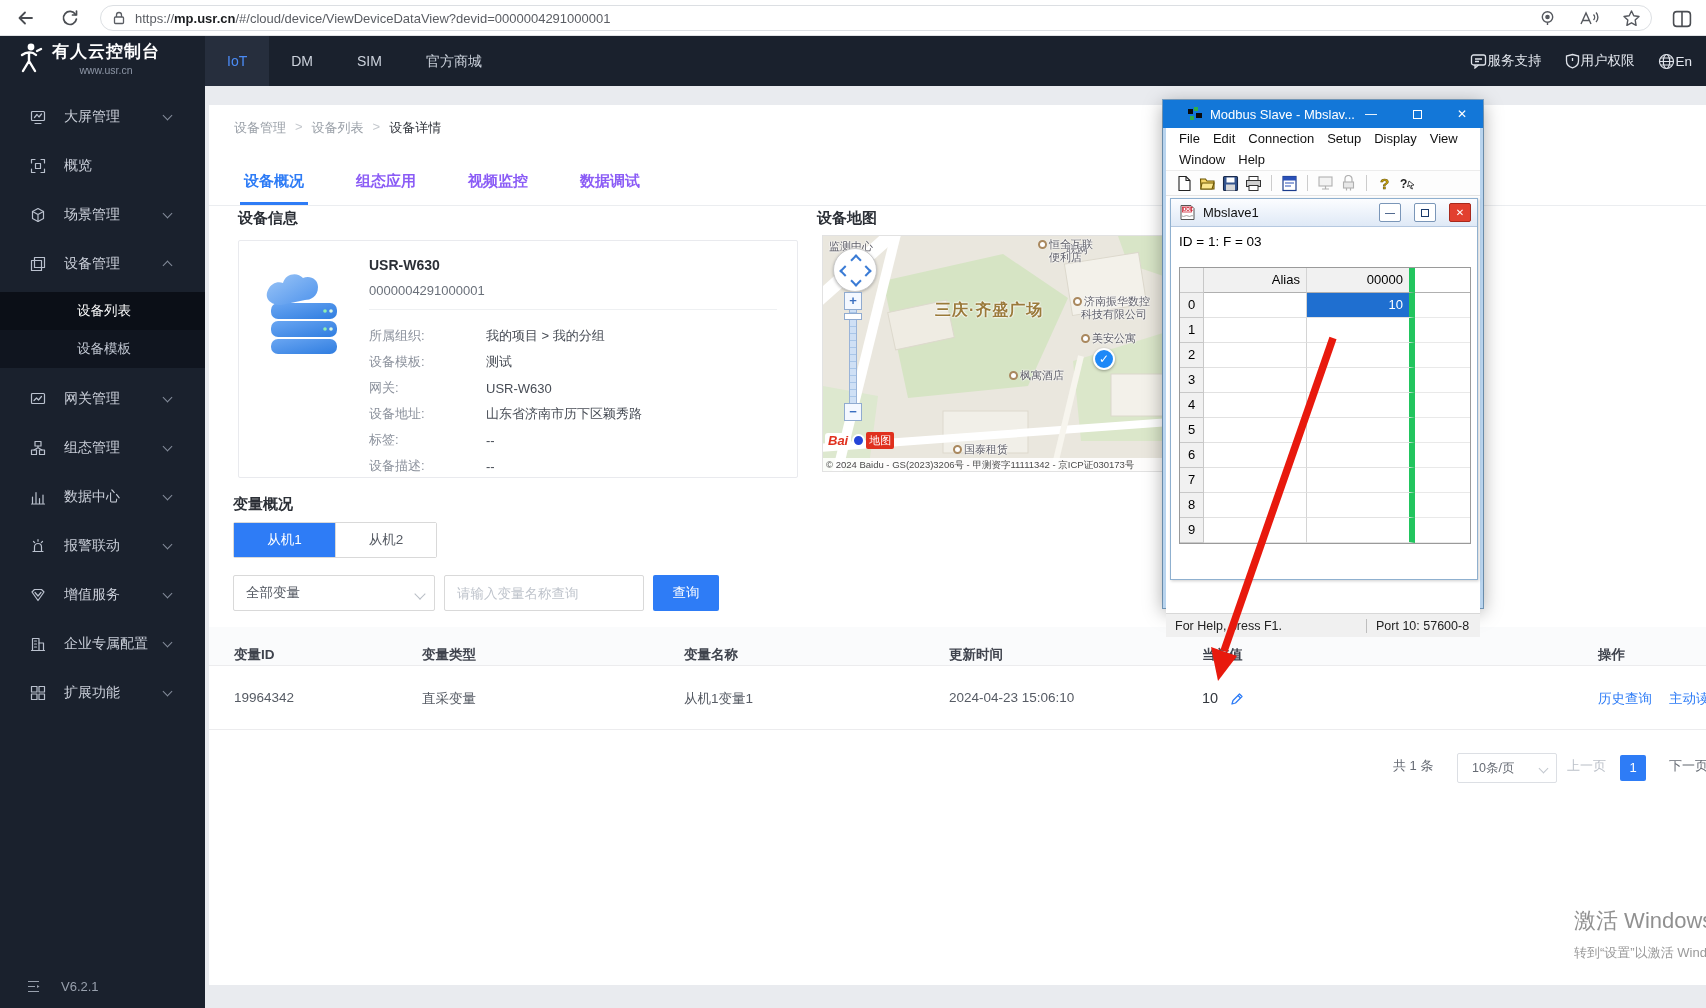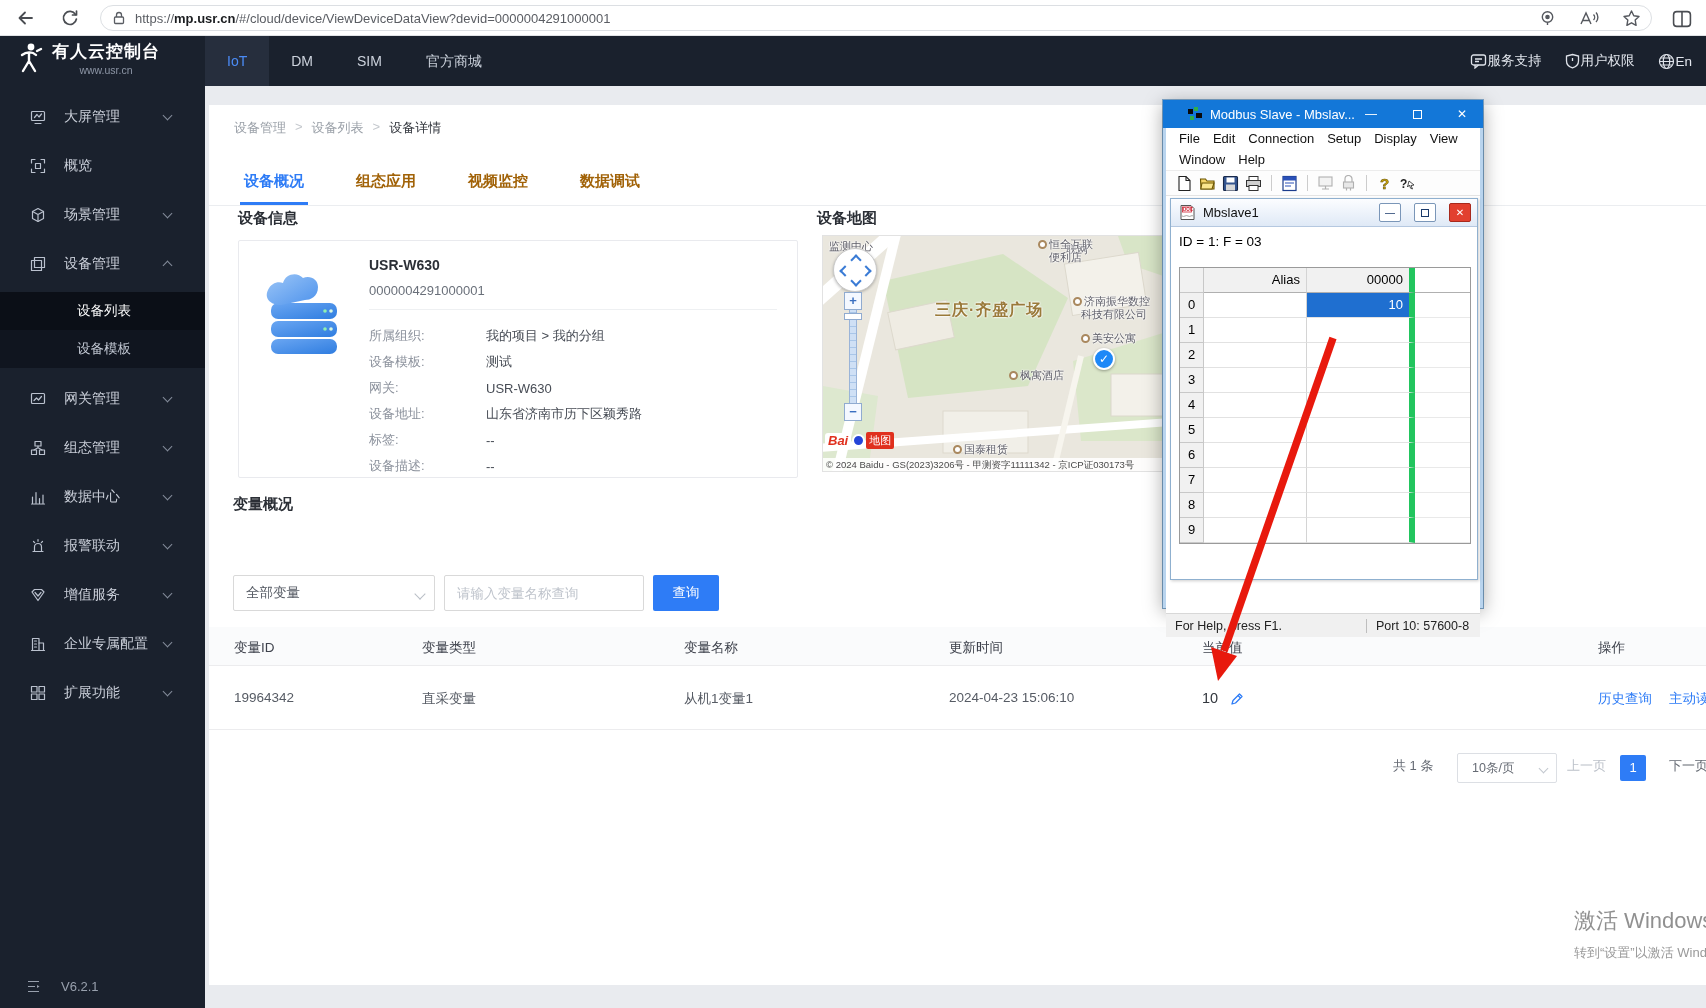--- a/index.html
+++ b/index.html
@@ -44,21 +44,21 @@
   .side-version { position:absolute; left:26px; bottom:14px; display:flex; gap:20px; align-items:center;
     color:#98a0ad; font-size:13px; }
 
   
   .content-card { position:absolute; left:209px; top:105px; width:1560px; height:880px; background:#fff; z-index:1; }
   .breadcrumb { position:absolute; left:25px; top:14px; display:flex; gap:9px; font-size:13px; color:#9aa0a8; }
   .bc-item.cur { color:#33373e; }
   .bc-sep { color:#c4c8cd; }
   .tabs-row { position:absolute; left:0; top:55px; width:100%; height:46px; border-bottom:1px solid #ebedf0;
     display:flex; gap:52px; padding-left:35px; }
-  .ptab { font-size:15px; font-weight:700; color:#a16207; line-height:42px; position:relative; cursor:pointer; }
+  .ptab { font-size:15px; font-weight:700; color:#8b5cf6; line-height:42px; position:relative; cursor:pointer; }
   .ptab.act { color:#2e7cf6; }
   .ptab.act::after { content:""; position:absolute; left:-4px; right:-4px; bottom:0; height:3px; background:#2e7cf6; }
   .sec-title { position:absolute; font-size:15px; font-weight:700; color:#2b2f36; }
 
   .dev-card { position:absolute; left:29px; top:135px; width:560px; height:238px; border:1px solid #e9eaee; border-radius:2px; }
   .dev-name { position:absolute; left:130px; top:16px; font-size:14px; font-weight:700; color:#2b2f36; }
   .dev-id { position:absolute; left:130px; top:42px; font-size:13px; color:#6a707a; }
   .dev-divider { position:absolute; left:130px; top:68px; width:408px; height:1px; background:#eef0f2; }
   .dev-fields { position:absolute; left:130px; top:82px; width:420px; }
   .df-row { display:flex; height:26px; align-items:center; font-size:13px; }
@@ -103,21 +103,21 @@
   .f-select .chev { position:absolute; right:10px; top:14px; width:8px; height:8px; border-right:1.4px solid #b9bec6;
     border-bottom:1.4px solid #b9bec6; transform:rotate(45deg); }
   .f-input { position:absolute; left:235px; top:470px; width:200px; height:36px; border:1px solid #d9d9d9;
     border-radius:2px; font-size:13.5px; color:#444; padding:0 12px; outline:none;
     font-family:"Liberation Sans","DejaVu Sans",sans-serif; }
   .f-input::placeholder { color:#bfc4cc; }
   .f-btn { position:absolute; left:444px; top:470px; width:66px; height:36px; background:#2e7cf6; color:#fff;
     border:none; border-radius:2px; font-size:13.5px; cursor:pointer; font-family:inherit; }
   .t-head { position:absolute; left:0; top:522px; width:100%; height:39px; background:#fafbfc;
     border-bottom:1px solid #ececee; }
-  .t-head span { position:absolute; top:12px; font-size:13.5px; font-weight:400; color:#3f434d; }
+  .t-head span { position:absolute; top:19px; font-size:13.5px; font-weight:700; color:#3f434d; }
   .t-row { position:absolute; left:0; top:561px; width:100%; height:64px; border-bottom:1px solid #ececee; }
   .t-row span { position:absolute; top:24px; font-size:13.5px; color:#565b64; }
   .t-link { color:#2e7cf6 !important; cursor:pointer; }
   .pg { position:absolute; font-size:13px; color:#666b74; }
   .pg-select { position:absolute; left:1248px; top:648px; width:100px; height:30px; border:1px solid #dcdfe4;
     border-radius:2px; font-size:12.5px; color:#666b74; line-height:28px; padding-left:14px; cursor:pointer; }
   .pg-select .chev { position:absolute; right:9px; top:11px; width:7px; height:7px; border-right:1.3px solid #c2c7ce;
     border-bottom:1.3px solid #c2c7ce; transform:rotate(45deg); }
   .pg-cur { position:absolute; left:1411px; top:650px; width:26px; height:26px; background:#2e7cf6; color:#fff;
     border-radius:2px; text-align:center; line-height:26px; font-size:13px; cursor:pointer; }
@@ -468,20 +468,24 @@
     <div class="baidu-logo">
       <span class="bd-bai">Bai</span>
       <span class="bd-paw"></span>
       <span class="bd-map">地图</span>
     </div>
     <div class="map-attr">© 2024 Baidu - GS(2023)3206号 - 甲测资字11111342 - 京ICP证030173号</div>
   </div>
 
   <div class="sec-title" style="left:24px;top:390px">变量概况</div>
 
+  <div class="slave-tabs">
+    <div class="stab act">从机1</div>
+    <div class="stab">从机2</div>
+  </div>
 
   <div class="f-select">
     <span>全部变量</span><span class="chev"></span>
   </div>
   <input class="f-input" placeholder="请输入变量名称查询" style="">
   <button class="f-btn">查询</button>
 
   <div class="t-head">
     <span style="left:25px">变量ID</span>
     <span style="left:213px">变量类型</span>

